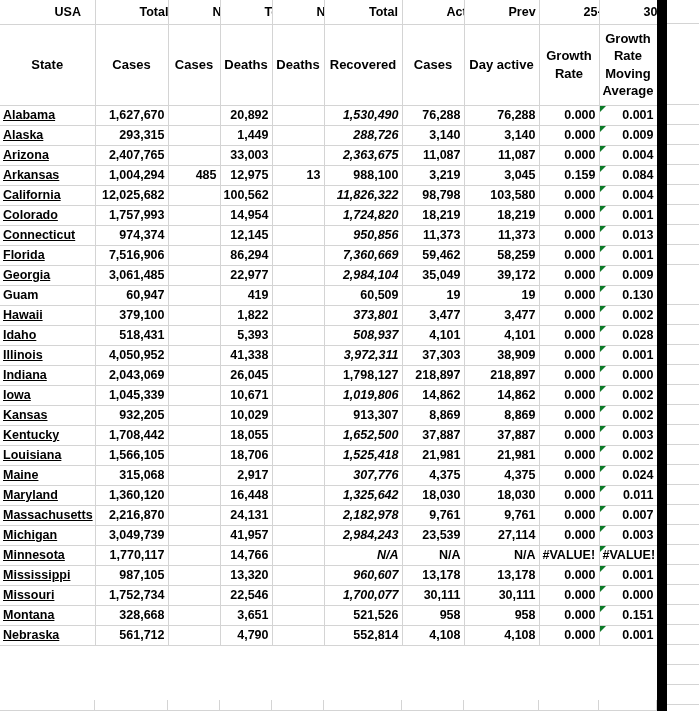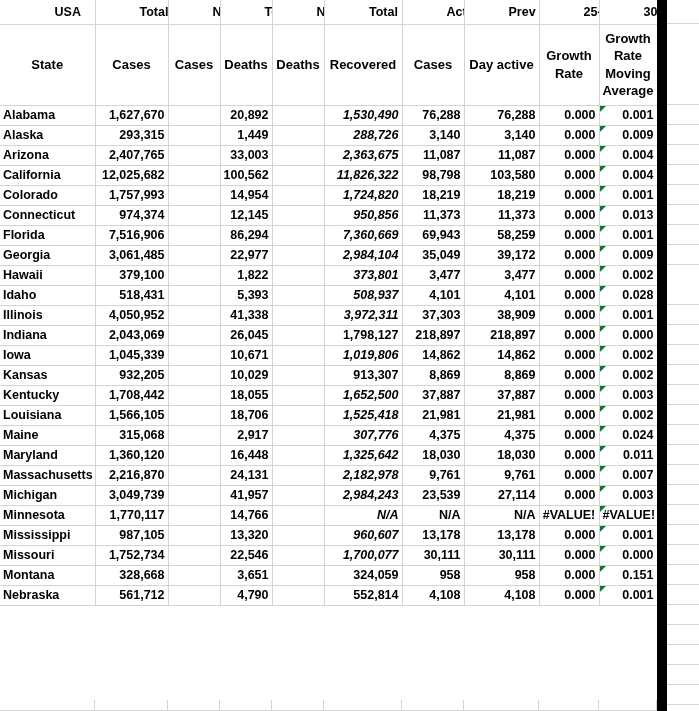--- a/index.html
+++ b/index.html
@@ -56,33 +56,34 @@
 
   
   tr.drow td { height: 20px; font-weight: bold; font-size: 12.5px; }
   tr.drow.tall td { height: 40px; white-space: normal; line-height: 1.35; }
 
   td.state {
     text-align: left;
     padding-left: 2px;
   }
   td.state span.link {
+    text-decoration: underline;
   }
   td.num { text-align: right; padding-right: 4px; }
   td.num.ital { font-style: italic; }
   td.plainnum { text-align: right; padding-right: 4px; font-weight: normal; font-size: 12.5px; }
   td.ma { position: relative; }
   td.ma .cmt {
     position: absolute;
     top: 0; left: 0;
     width: 0; height: 0;
     border-top: 6px solid #0c7a28;
     border-right: 6px solid transparent;
   }
-  td.err { text-align: center; padding-right: 4px; font-weight: normal; font-size: 12.5px; }
+  td.err { text-align: left; padding-right: 4px; font-weight: normal; font-size: 12.5px; }
 
   
   #rightpane {
     position: absolute;
     left: 667px; top: 0;
     width: 32px; height: 711px;
     background: #ffffff;
   }
   #rightpane .rrow {
     border-bottom: 1px solid #d4d4d4;
@@ -184,20 +185,32 @@
           <td class="num"></td>
           <td class="num">33,003</td>
           <td class="num"></td>
           <td class="num ital">2,363,675</td>
           <td class="num">11,087</td>
           <td class="num">11,087</td>
           <td class="plainnum">0.000</td>
           <td class="plainnum ma"><span class="cmt"></span><span>0.004</span></td>
         </tr>
         <tr class="drow">
+          <td class="state"><span class="link">Arkansas</span></td>
+          <td class="num">1,004,294</td>
+          <td class="num">485</td>
+          <td class="num">12,975</td>
+          <td class="num">13</td>
+          <td class="num">988,100</td>
+          <td class="num">3,219</td>
+          <td class="num">3,045</td>
+          <td class="plainnum">0.159</td>
+          <td class="plainnum ma"><span class="cmt"></span><span>0.084</span></td>
+        </tr>
+        <tr class="drow">
           <td class="state"><span class="link">California</span></td>
           <td class="num">12,025,682</td>
           <td class="num"></td>
           <td class="num">100,562</td>
           <td class="num"></td>
           <td class="num ital">11,826,322</td>
           <td class="num">98,798</td>
           <td class="num">103,580</td>
           <td class="plainnum">0.000</td>
           <td class="plainnum ma"><span class="cmt"></span><span>0.004</span></td>
@@ -226,36 +239,48 @@
           <td class="plainnum">0.000</td>
           <td class="plainnum ma"><span class="cmt"></span><span>0.013</span></td>
         </tr>
         <tr class="drow">
           <td class="state"><span class="link">Florida</span></td>
           <td class="num">7,516,906</td>
           <td class="num"></td>
           <td class="num">86,294</td>
           <td class="num"></td>
           <td class="num ital">7,360,669</td>
-          <td class="num">69,943</td>
+          <td class="num">59,462</td>
           <td class="num">58,259</td>
           <td class="plainnum">0.000</td>
           <td class="plainnum ma"><span class="cmt"></span><span>0.001</span></td>
         </tr>
         <tr class="drow">
           <td class="state"><span class="link">Georgia</span></td>
           <td class="num">3,061,485</td>
           <td class="num"></td>
           <td class="num">22,977</td>
           <td class="num"></td>
           <td class="num ital">2,984,104</td>
           <td class="num">35,049</td>
           <td class="num">39,172</td>
           <td class="plainnum">0.000</td>
           <td class="plainnum ma"><span class="cmt"></span><span>0.009</span></td>
+        </tr>
+        <tr class="drow">
+          <td class="state"><span class="">Guam</span></td>
+          <td class="num">60,947</td>
+          <td class="num"></td>
+          <td class="num">419</td>
+          <td class="num"></td>
+          <td class="num">60,509</td>
+          <td class="num">19</td>
+          <td class="num">19</td>
+          <td class="plainnum">0.000</td>
+          <td class="plainnum ma"><span class="cmt"></span><span>0.130</span></td>
         </tr>
         <tr class="drow">
           <td class="state"><span class="link">Hawaii</span></td>
           <td class="num">379,100</td>
           <td class="num"></td>
           <td class="num">1,822</td>
           <td class="num"></td>
           <td class="num ital">373,801</td>
           <td class="num">3,477</td>
           <td class="num">3,477</td>
@@ -429,21 +454,21 @@
           <td class="num">30,111</td>
           <td class="plainnum">0.000</td>
           <td class="plainnum ma"><span class="cmt"></span><span>0.000</span></td>
         </tr>
         <tr class="drow">
           <td class="state"><span class="link">Montana</span></td>
           <td class="num">328,668</td>
           <td class="num"></td>
           <td class="num">3,651</td>
           <td class="num"></td>
-          <td class="num">324,059</td>
+          <td class="num">521,526</td>
           <td class="num">958</td>
           <td class="num">958</td>
           <td class="plainnum">0.000</td>
           <td class="plainnum ma"><span class="cmt"></span><span>0.151</span></td>
         </tr>
         <tr class="drow">
           <td class="state"><span class="link">Nebraska</span></td>
           <td class="num">561,712</td>
           <td class="num"></td>
           <td class="num">4,790</td>

